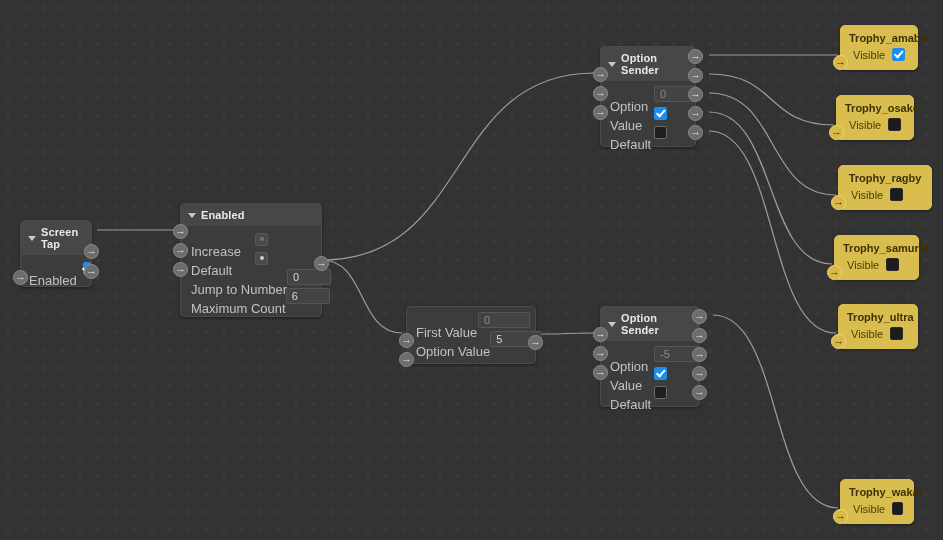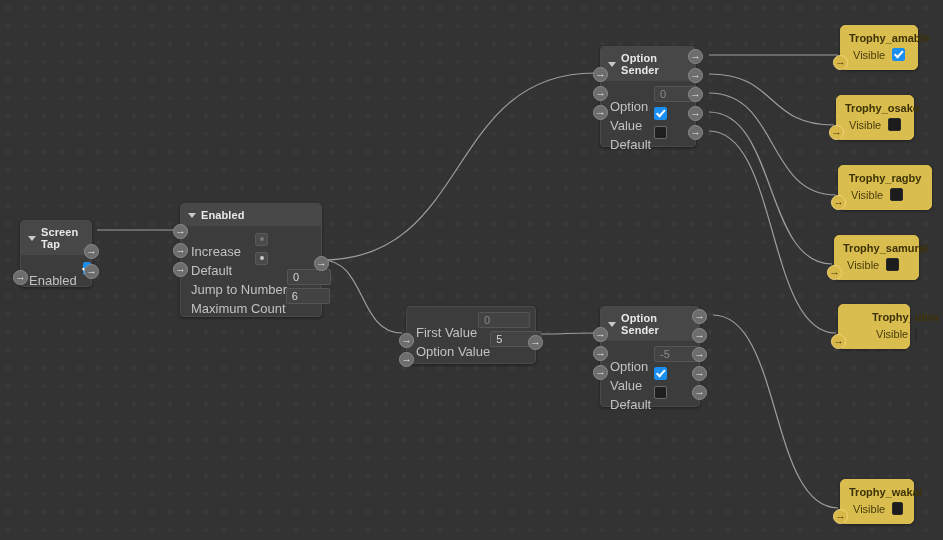--- a/index.html
+++ b/index.html
@@ -434,21 +434,21 @@
     <div class="gold-title">Trophy_samurai</div>
     <div class="gold-row">
       <span class="lbl">Visible</span>
       <span class="checkbox off gold"></span>
     </div>
     <div class="port in gold" style="top:29px;">
       <span class="arrow">→</span>
     </div>
   </div>
 
-  <div class="node gold" style="left:838px; top:304px; width:72px;padding-left:25px;">
+  <div class="node gold" style="left:838px; top:304px; width:80px;">
     <div class="gold-title">Trophy_ultra</div>
     <div class="gold-row">
       <span class="lbl">Visible</span>
       <span class="checkbox off gold"></span>
     </div>
     <div class="port in gold" style="top:29px;">
       <span class="arrow">→</span>
     </div>
   </div>
 

